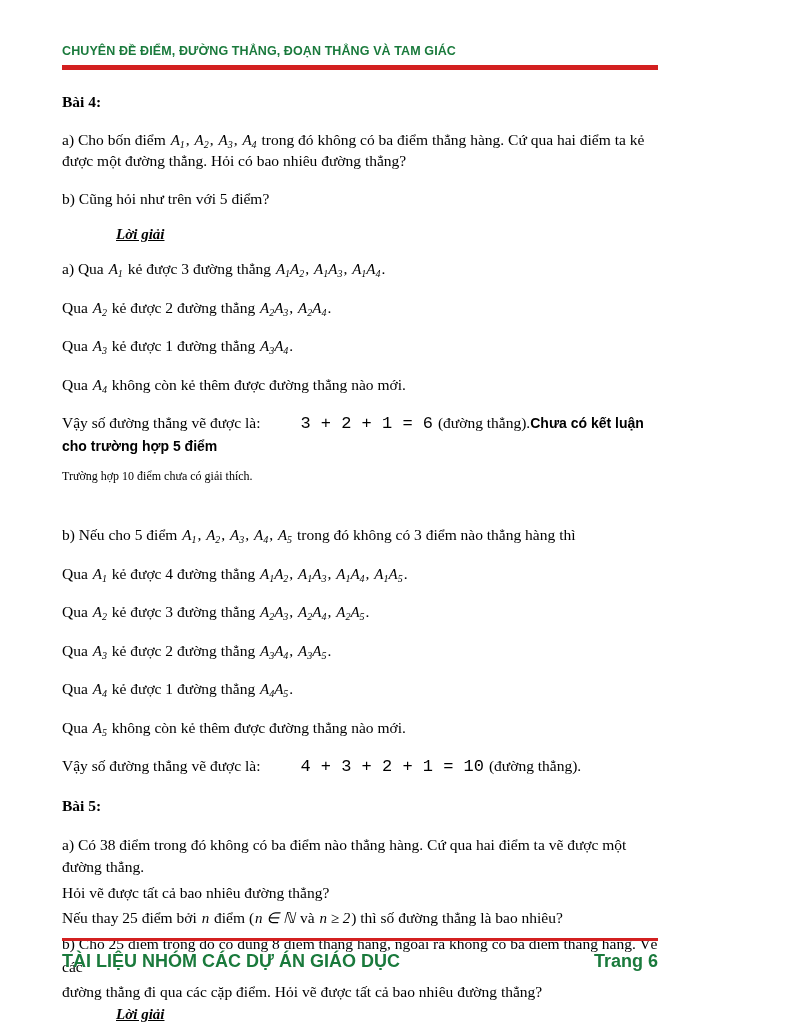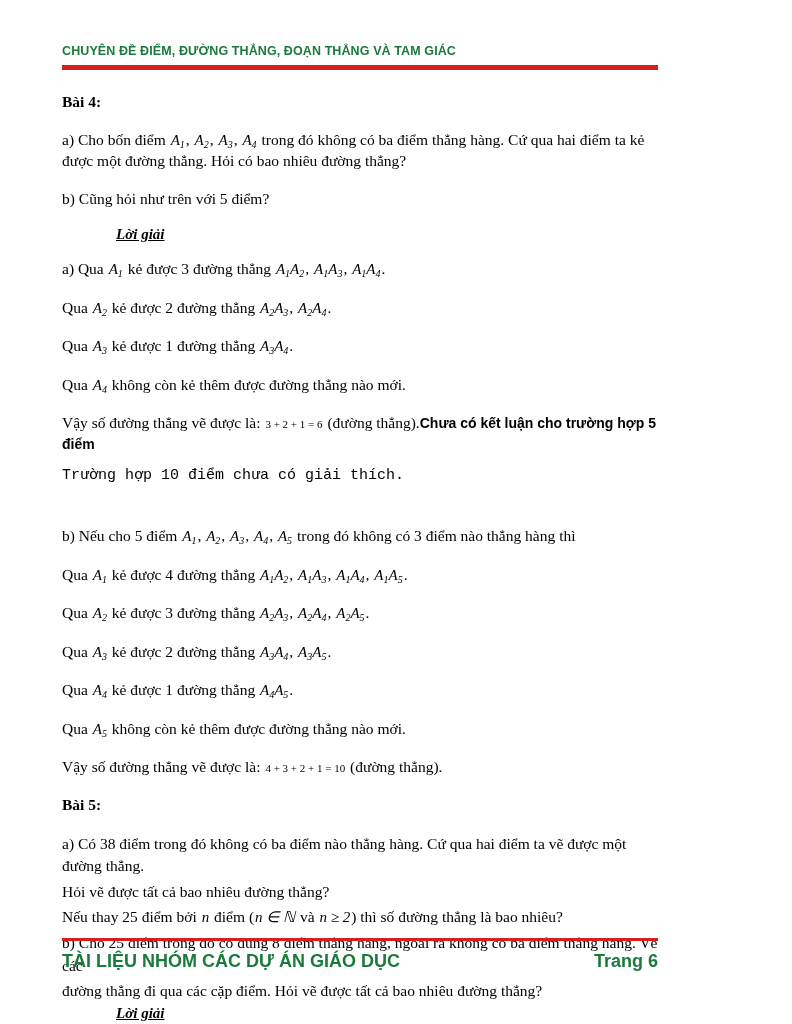--- a/index.html
+++ b/index.html
@@ -75,34 +75,35 @@
     font-style: italic;
     font-size: 15px;
     padding: 0 1px;
   }
   .m .sub {
     font-size: 10px;
     vertical-align: -3px;
     font-style: italic;
   }
   .mnum {
-    font-family: Liberation Serif, serif;
+    font-family: Liberation Mono, monospace;
     font-style: normal;
-    font-size: 11px;
+    font-size: 17px;
     padding: 0 1px;
+    margin-left: 35px;
   }
 
   .note {
     font-family: "Liberation Sans", sans-serif;
     font-size: 14px;
     font-weight: bold;
   }
   .note-line {
-    font-family: Liberation Mono, monospace;
-    font-size: 15px;
+    font-family: Liberation Serif, serif;
+    font-size: 12px;
     margin: 0 0 17px 0;
   }
   .gap {
     height: 26px;
   }
 
   .b5-block .para { margin-bottom: 3px; line-height: 1.45; }
 
   
   .footer {

